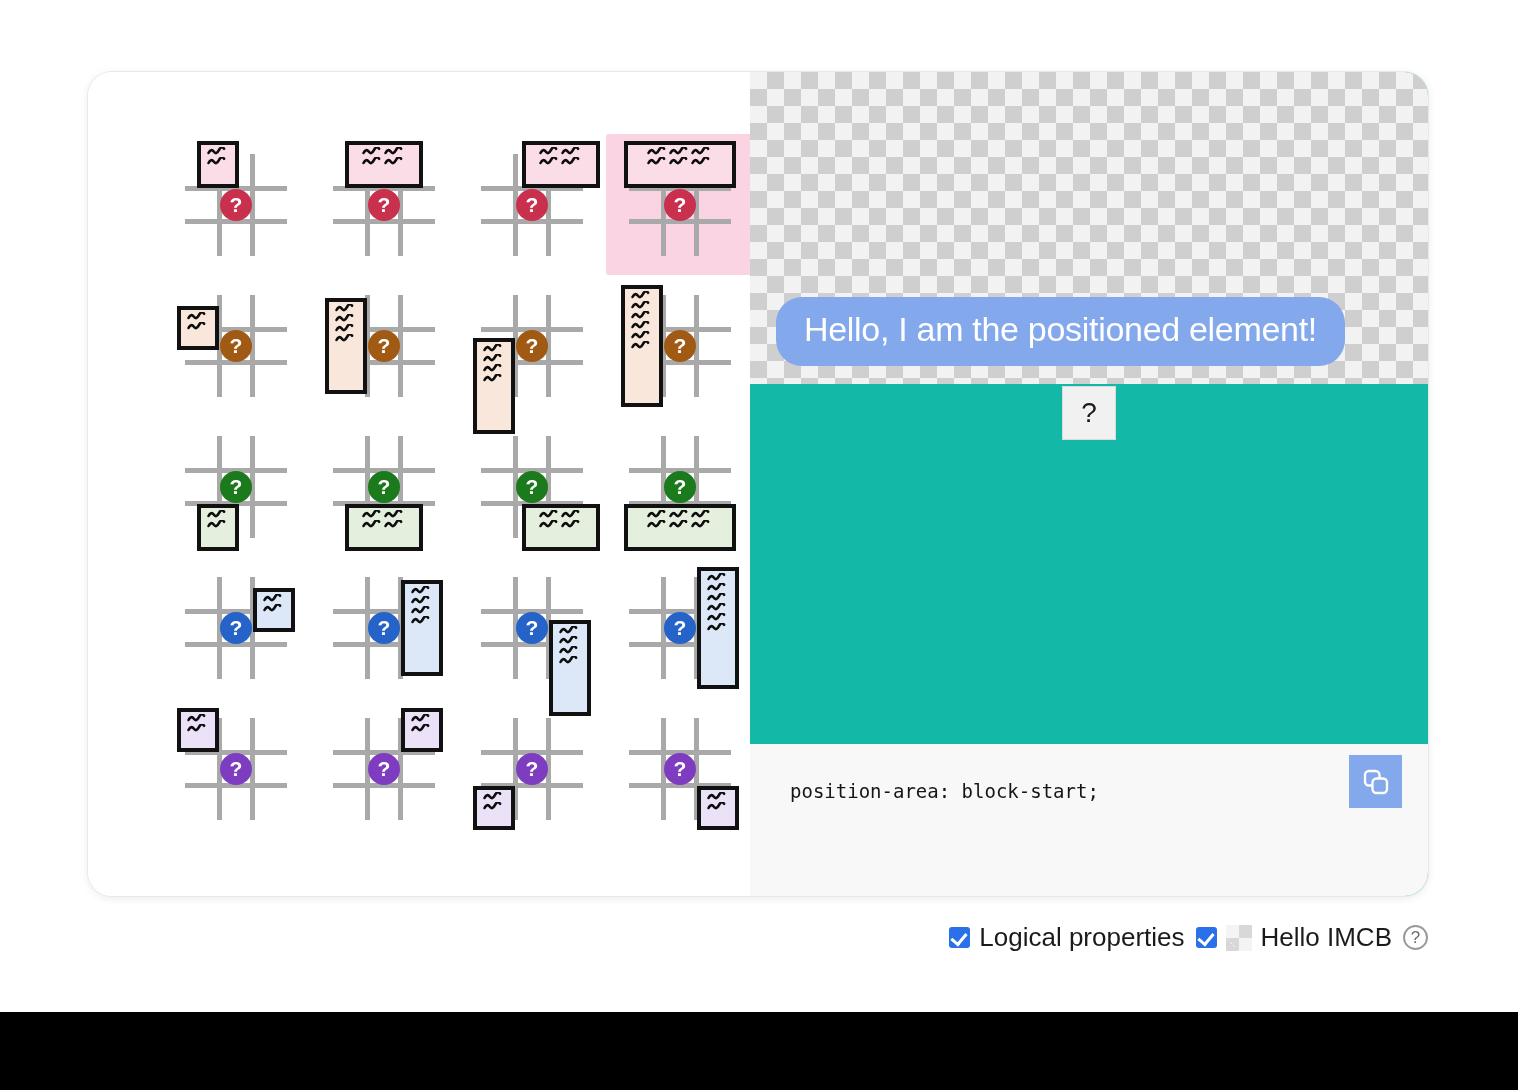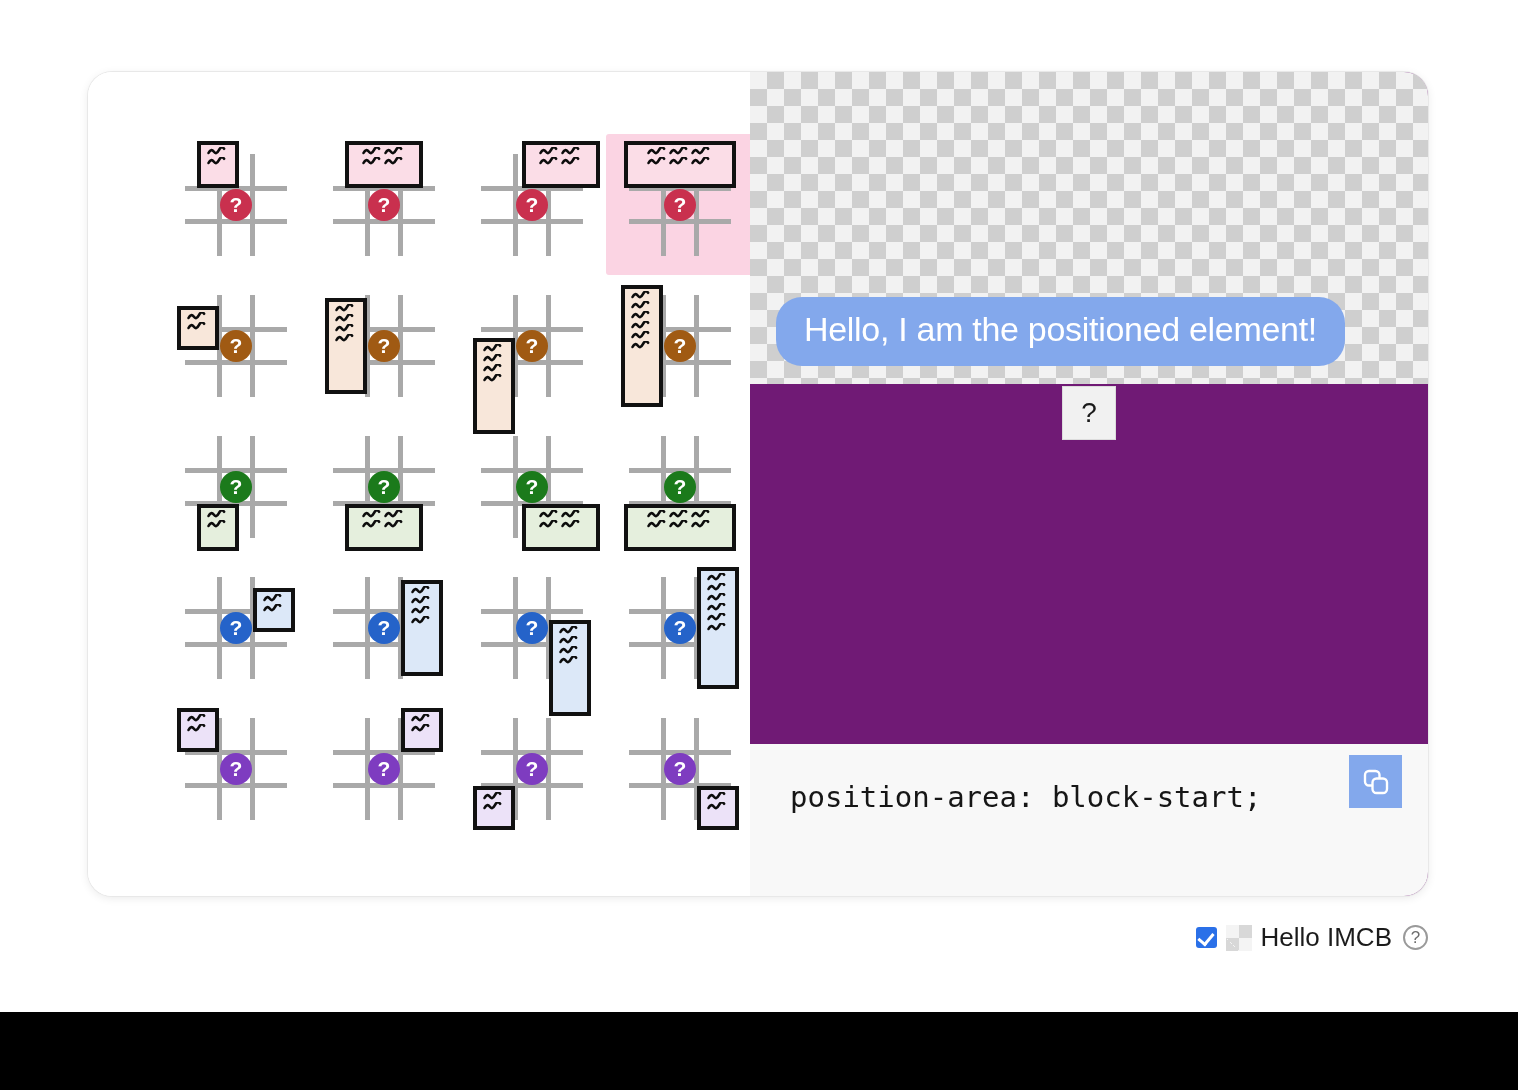--- a/index.html
+++ b/index.html
@@ -100,21 +100,21 @@
     height: 9px;
     flex: none;
   }
   .squig svg { display: block; }
 
   
   .right-pane {
     position: relative;
     flex: 1 1 auto;
     height: 100%;
-    background: #701a75;
+    background: #14b8a6;
   }
   .imcb {
     position: absolute;
     left: 0; top: 0;
     width: 100%;
     height: 312px;
     background-image:
       linear-gradient(45deg, #cfcfcf 25%, transparent 25%, transparent 75%, #cfcfcf 75%),
       linear-gradient(45deg, #cfcfcf 25%, transparent 25%, transparent 75%, #cfcfcf 75%);
     background-color: #f2f2f2;
@@ -149,21 +149,21 @@
   .code-panel {
     position: absolute;
     left: 0; right: 0; bottom: 0;
     height: 152px;
     background: #f8f8f8;
   }
   .code-text {
     position: absolute;
     left: 40px; top: 36px;
     font-family: "DejaVu Sans Mono", monospace;
-    font-size: 29px;
+    font-size: 19px;
     color: #161616;
     white-space: nowrap;
   }
   .copy-btn {
     position: absolute;
     right: 26px; top: 11px;
     width: 53px; height: 53px;
     background: #83a8ec;
     display: flex; align-items: center; justify-content: center;
     cursor: pointer;
@@ -775,20 +775,24 @@
           </svg>
         </div>
       </div>
 
     </div>
   </div>
 
   <div class="footer">
     <div class="ctl">
       <span class="cb"></span>
+      <span class="ctl-label">Logical properties</span>
+    </div>
+    <div class="ctl">
+      <span class="cb"></span>
       <span class="swatch"></span>
       <span class="ctl-label">Hello IMCB</span>
     </div>
     <span class="help">?</span>
   </div>
 
   <div class="bottom-bar"></div>
 </div>
 
 </body></html>

